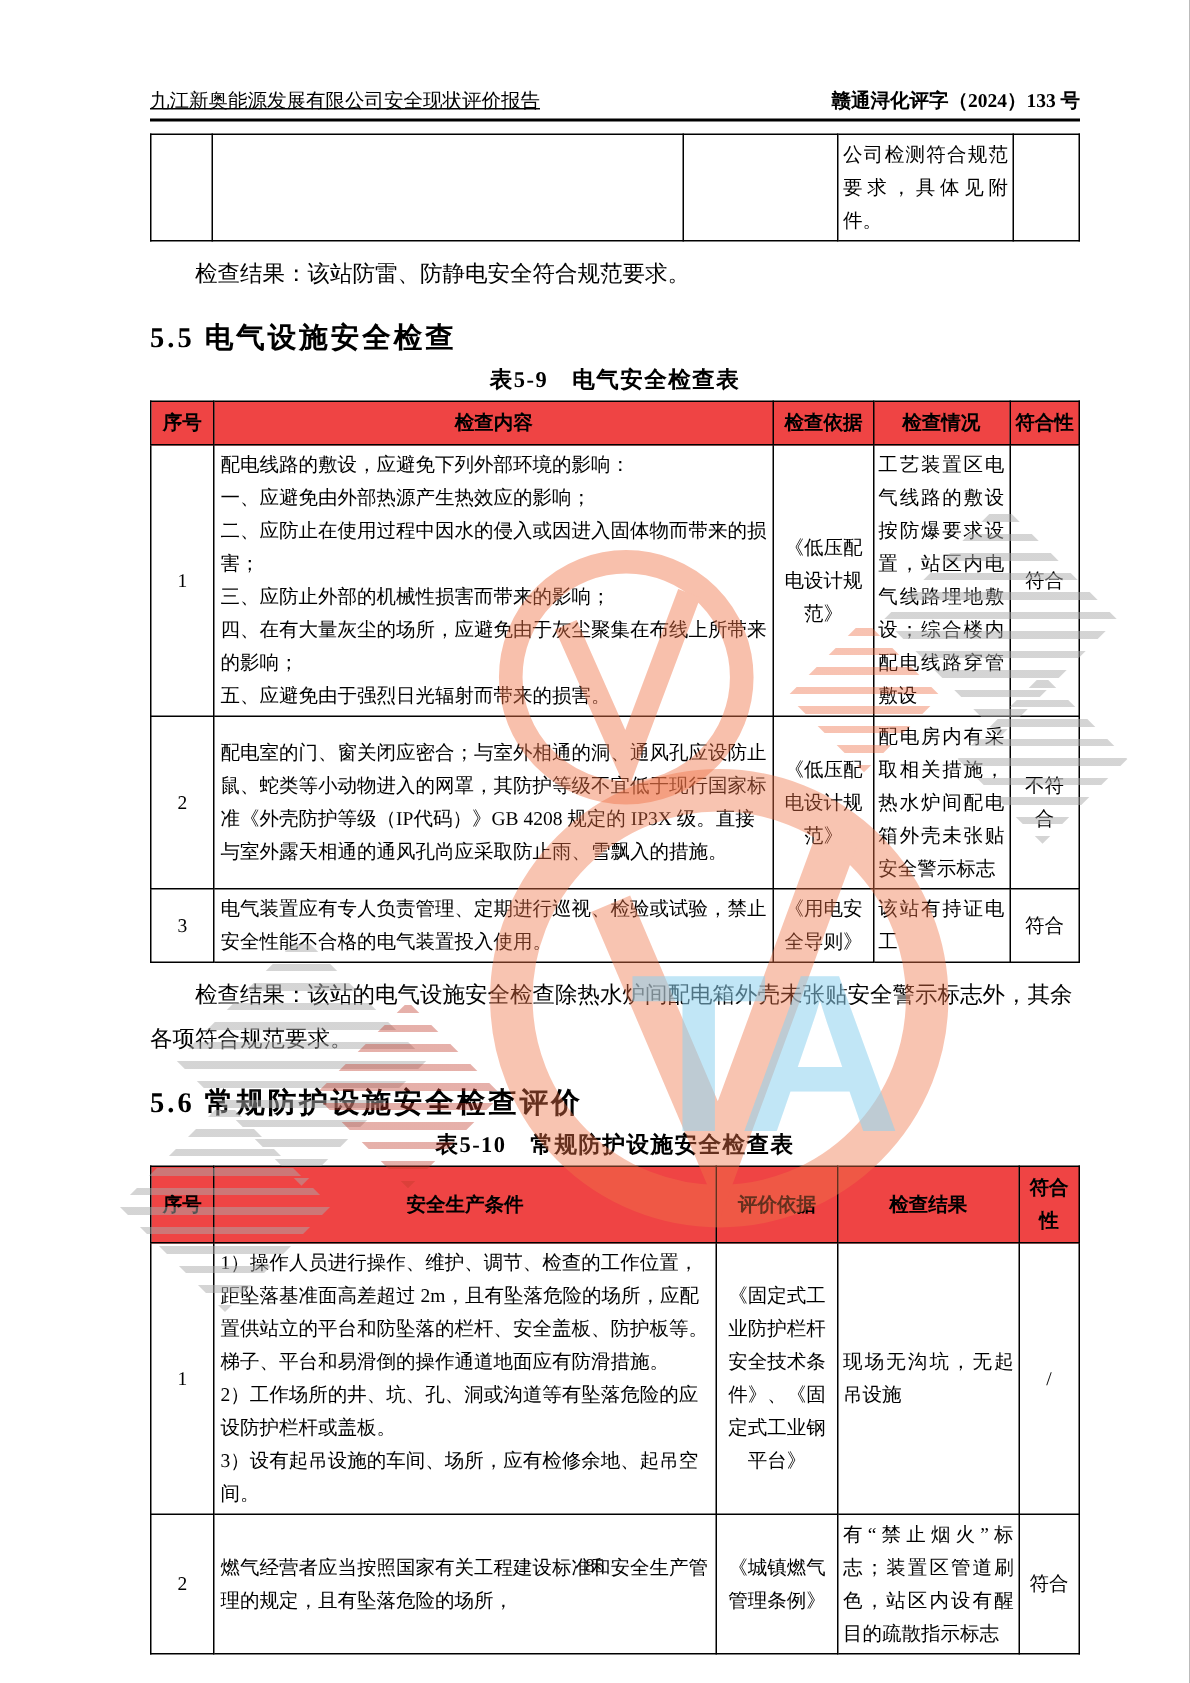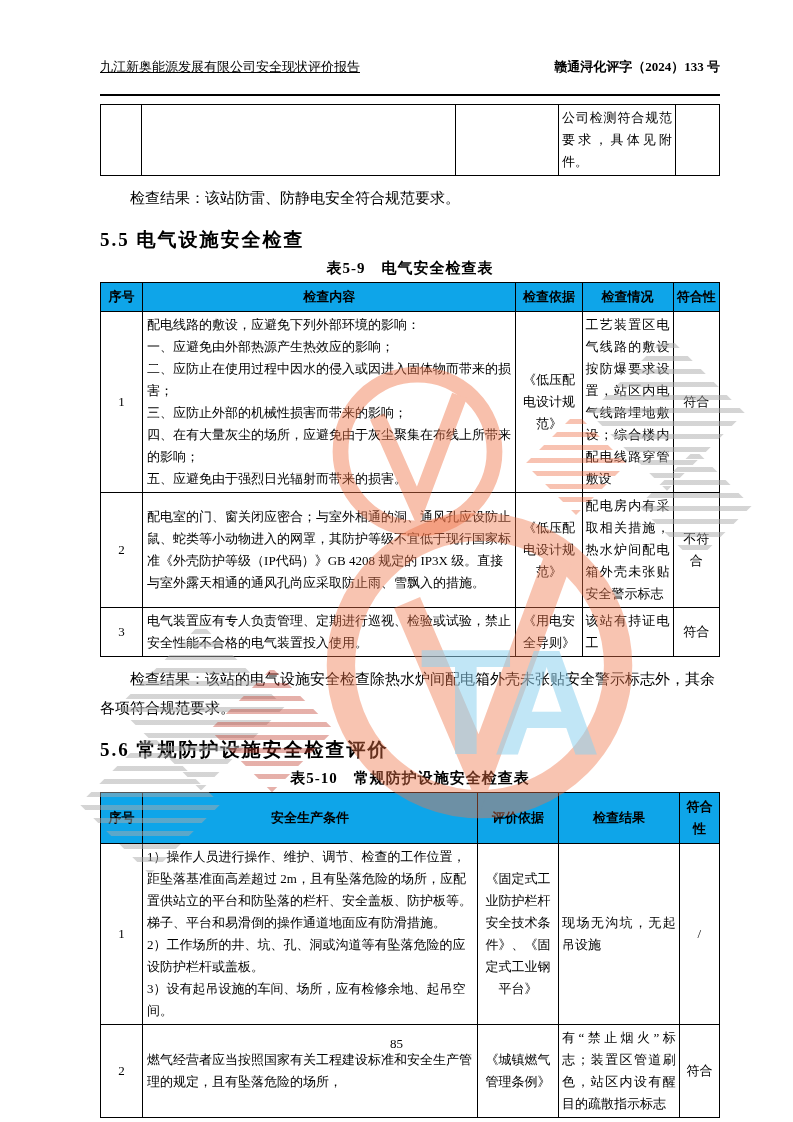--- a/index.html
+++ b/index.html
@@ -17,41 +17,41 @@
     left:100px; top:58px;
     width:620px;
     z-index:2;
   }
   
   .doc-header{
     display:flex;
     justify-content:space-between;
     align-items:flex-end;
     border-bottom:2px solid #000;
-    padding-bottom:18px;
+    padding-bottom:3px;
     font-size:13px;
   }
   .doc-header .left{ text-decoration:underline; }
   .doc-header .right{ font-weight:bold; }
   
   table{
     border-collapse:collapse;
     width:100%;
     table-layout:fixed;
   }
   td,th{
     border:1.5px solid #000;
     font-size:13px;
     line-height:22px;
     padding:2px 4px;
     vertical-align:middle;
     word-break:break-all;
   }
   th{
-    background:#0ea5e9;
+    background:#ef4444;
     font-weight:bold;
     text-align:center;
     padding:3px 2px;
   }
   td.no{ text-align:center; }
   td.cnt{ text-align:left; white-space:pre-line; }
   td.basis{ text-align:center; padding:2px 2px;}
   td.situ{ text-align:justify; padding:2px 3px;}
   td.conf{ text-align:center; }
   

